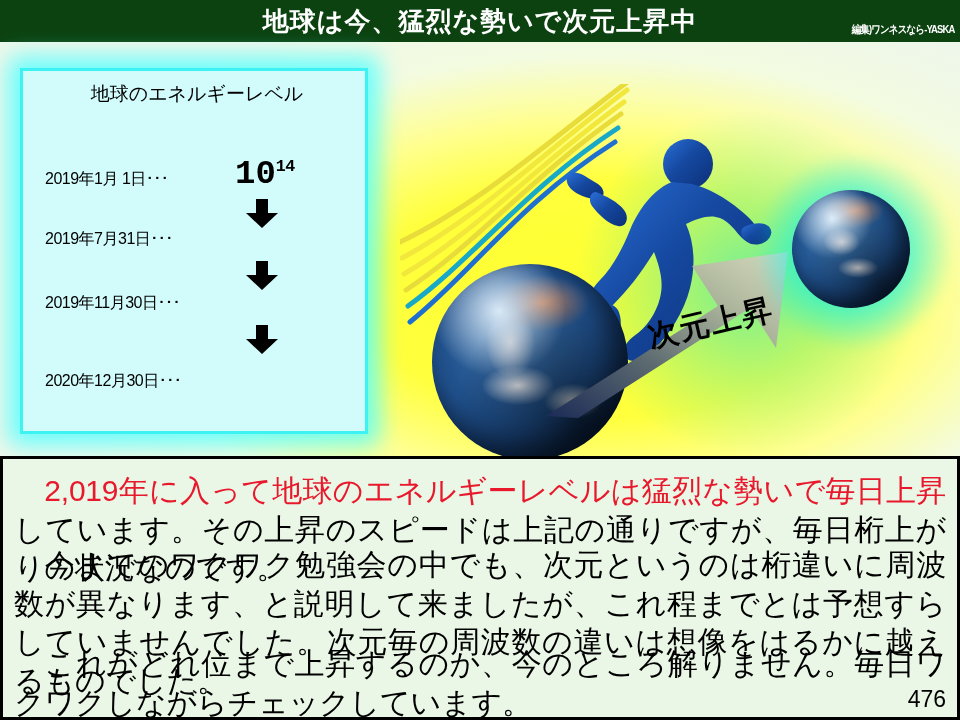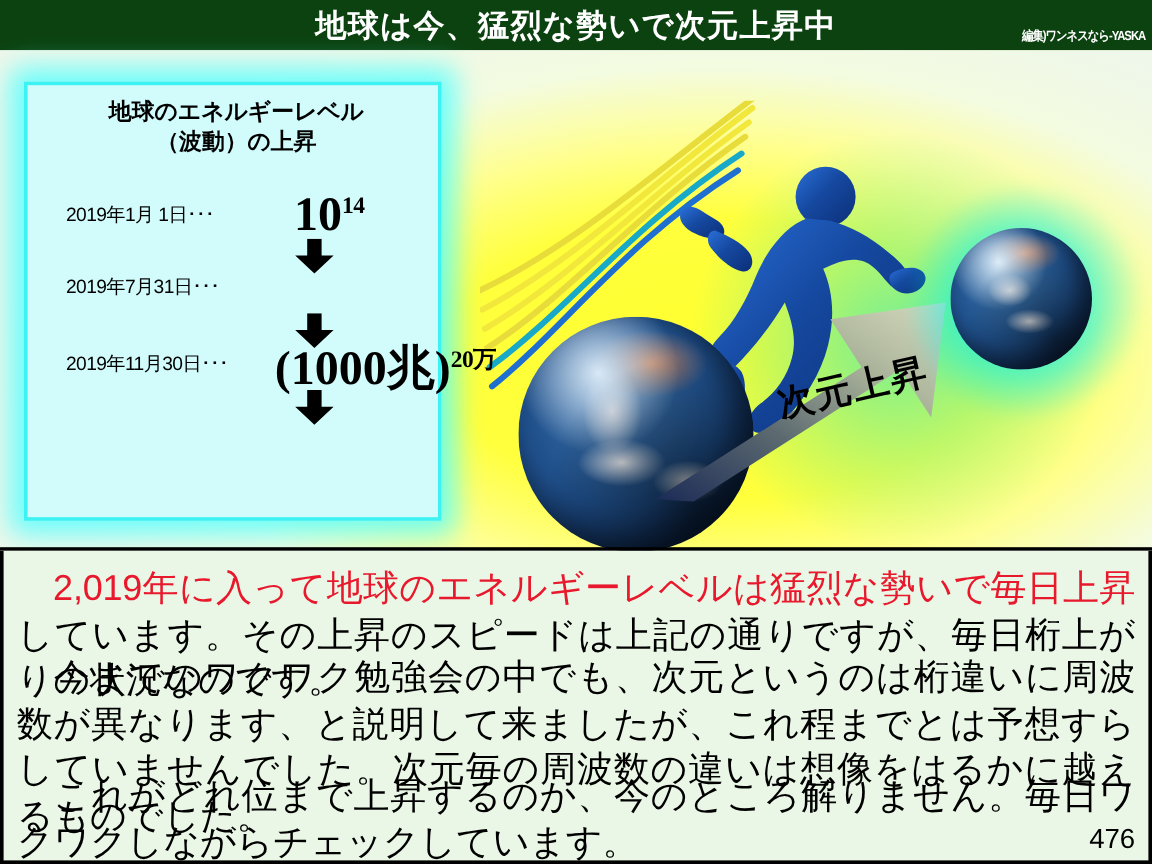--- a/index.html
+++ b/index.html
@@ -49,31 +49,31 @@
     filter:blur(11px);opacity:.85;
   }
   .infobox{
     position:absolute;left:20px;top:26px;width:348px;height:366px;
     background:#d2fbfb;
     border:3px solid #3df2f2;
     box-sizing:border-box;
   }
   .ib-title{
     position:absolute;left:0;top:10px;width:348px;text-align:center;
-    font-size:19px;font-weight:700;color:#000;line-height:1.32;
-  }
-  .row{position:absolute;left:10px;width:348px;height:46px;}
+    font-size:19px;font-weight:400;color:#000;line-height:1.32;
+  }
+  .row{position:absolute;left:0;width:348px;height:46px;}
   .row .date{
     position:absolute;left:22px;top:12px;
     font-size:16px;color:#000;white-space:nowrap;letter-spacing:-.5px;
   }
   .row .val{
     position:absolute;top:-2px;
-    font-size:40px;font-weight:700;color:#000;white-space:nowrap;
-    font-family:Liberation Serif, serif;
+    font-size:34px;font-weight:700;color:#000;white-space:nowrap;
+    font-family:Liberation Mono, monospace;
   }
   .row .val sup{
     font-size:.49em;font-weight:700;vertical-align:super;letter-spacing:-.5px;
   }
   .arrowdown{
     position:absolute;width:34px;height:30px;
   }
   .arrowdown svg{display:block;}
 
   
@@ -213,21 +213,20 @@
     <div class="arrow-label">次元上昇</div>
 
     <div class="earth-small-glow"></div>
     <div class="earth-small"></div>
 
     <div class="infobox-glow"></div>
     <div class="infobox">
 
       <div class="ib-title">
         <div>地球のエネルギーレベル</div>
-        <div>（波動）の上昇</div>
       </div>
 
       <div class="row" style="top:86px">
         <span class="date">2019年1月  1日･･･</span>
         <span class="val" style="left:212px">
           <span>10</span><sup>14</sup>
         </span>
       </div>
       <div class="arrowdown" style="left:222px;top:128px">
         <svg viewBox="0 0 34 30" width="34" height="30">
@@ -239,31 +238,29 @@
         <span class="date">2019年7月31日･･･</span>
       </div>
       <div class="arrowdown" style="left:222px;top:190px">
         <svg viewBox="0 0 34 30" width="34" height="30">
             <path d="M11,0 H23 V14 H33 L17,29 L1,14 H11 Z" fill="#000"></path>
           </svg>
       </div>
 
       <div class="row" style="top:210px">
         <span class="date">2019年11月30日･･･</span>
-        <span class="val" style="left:196px">
-          <span>(1000兆)</span><sup>20万</sup>
-        </span>
       </div>
       <div class="arrowdown" style="left:222px;top:254px">
         <svg viewBox="0 0 34 30" width="34" height="30">
             <path d="M11,0 H23 V14 H33 L17,29 L1,14 H11 Z" fill="#000"></path>
           </svg>
       </div>
 
       <div class="row" style="top:288px">
+        <span class="date">2020年12月30日･･･</span>
       </div>
 
     </div>
   </div>
 
   <div class="upper-border-bottom"></div>
 
   <div class="lower"></div>
   <div class="frame-left"></div>
   <div class="frame-right"></div>

